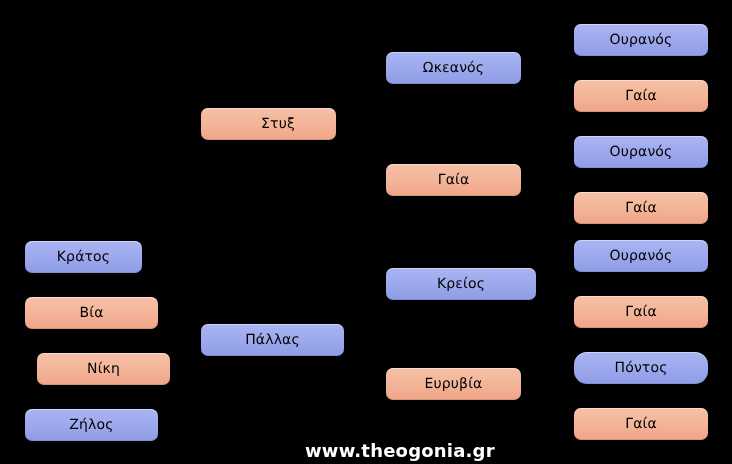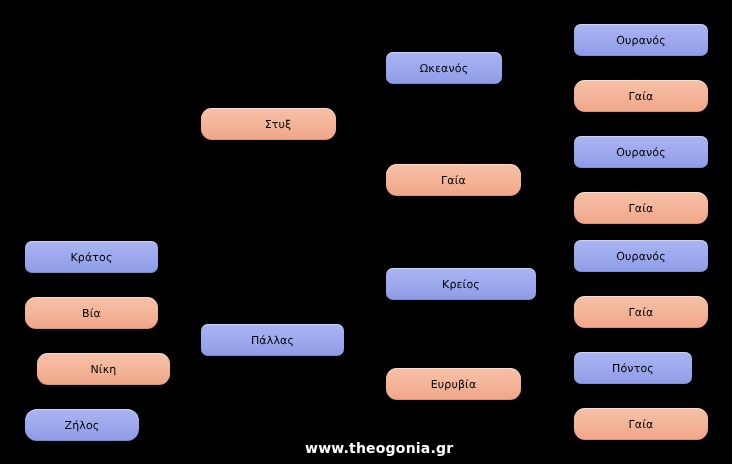--- a/index.html
+++ b/index.html
@@ -19,66 +19,65 @@
     overflow: hidden;
   }
   .node {
     position: absolute;
     box-sizing: border-box;
     height: 32px;
     border-radius: 7px;
     display: flex;
     align-items: center;
     justify-content: center;
-    font-size: 11px;
+    font-size: 14px;
     font-weight: 400;
     color: #000000;
     letter-spacing: 0.15px;
     white-space: nowrap;
     text-rendering: geometricPrecision;
   }
   .node.blue {
     background: linear-gradient(to bottom, #a9b4f2 0%, #9fabee 42%, #8e9ce6 100%);
     box-shadow: inset 0 1px 0 rgba(255,255,255,0.42),
                 inset 0 -1px 0 rgba(0,0,0,0.10);
   }
   .node.orange {
     background: linear-gradient(to bottom, #f6c0a6 0%, #f4b79b 42%, #f0a588 100%);
     box-shadow: inset 0 1px 0 rgba(255,255,255,0.45),
                 inset 0 -1px 0 rgba(0,0,0,0.10);
-    border-radius: 11px;
   }
   .watermark {
     position: absolute;
     font-family: "DejaVu Sans", sans-serif;
-    font-size: 14px;
+    font-size: 18px;
     font-weight: bold;
     color: #ffffff;
     white-space: nowrap;
     letter-spacing: 0.2px;
   }
 </style>
 </head>
 <body>
 
 <div id="stage" style="width: 732px; height: 464px; background: rgb(0, 0, 0);">
   <div id="nodes-root">
-      <div class="node blue" style="left: 25px; top: 241px; width: 133px;">Κράτος</div>
+      <div class="node blue" style="left: 25px; top: 241px; width: 117px;">Κράτος</div>
       <div class="node orange" style="left: 25px; top: 297px; width: 133px;">Βία</div>
       <div class="node orange" style="left: 37px; top: 353px; width: 133px;">Νίκη</div>
-      <div class="node blue" style="left: 25px; top: 409px; width: 114px; border-radius: 12px;">Ζήλος</div>
+      <div class="node blue" style="left: 25px; top: 409px; width: 133px;">Ζήλος</div>
       <div class="node orange" style="left: 201px; top: 108px; width: 135px; padding-left: 19px;">Στυξ</div>
       <div class="node blue" style="left: 201px; top: 324px; width: 143px;">Πάλλας</div>
-      <div class="node blue" style="left: 386px; top: 52px; width: 116px;">Ωκεανός</div>
+      <div class="node blue" style="left: 386px; top: 52px; width: 135px;">Ωκεανός</div>
       <div class="node orange" style="left: 386px; top: 164px; width: 135px;">Γαία</div>
       <div class="node blue" style="left: 386px; top: 268px; width: 150px;">Κρείος</div>
       <div class="node orange" style="left: 386px; top: 368px; width: 135px;">Ευρυβία</div>
       <div class="node blue" style="left: 574px; top: 24px; width: 134px;">Ουρανός</div>
       <div class="node orange" style="left: 574px; top: 80px; width: 134px;">Γαία</div>
       <div class="node blue" style="left: 574px; top: 136px; width: 134px;">Ουρανός</div>
       <div class="node orange" style="left: 574px; top: 192px; width: 134px;">Γαία</div>
       <div class="node blue" style="left: 574px; top: 240px; width: 134px;">Ουρανός</div>
       <div class="node orange" style="left: 574px; top: 296px; width: 134px;">Γαία</div>
-      <div class="node blue" style="left: 574px; top: 352px; width: 118px;">Πόντος</div>
+      <div class="node blue" style="left: 574px; top: 352px; width: 134px; border-radius: 13px;">Πόντος</div>
       <div class="node orange" style="left: 574px; top: 408px; width: 134px;">Γαία</div>
     </div>
   <div class="watermark" style="left: 305px; top: 440px; color: rgb(255, 255, 255);">www.theogonia.gr</div>
 </div>
 
 </body></html>

